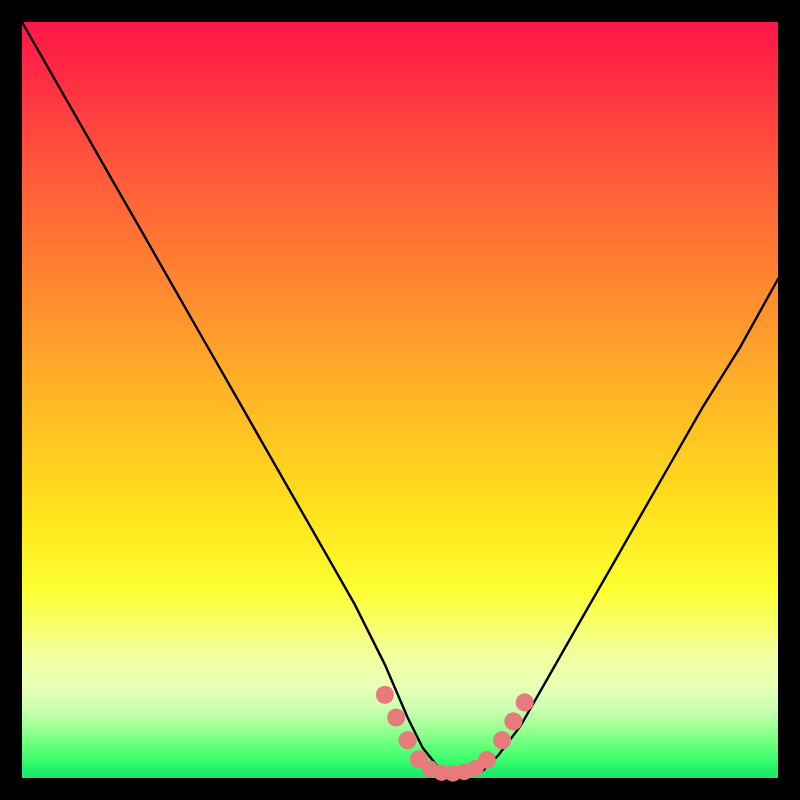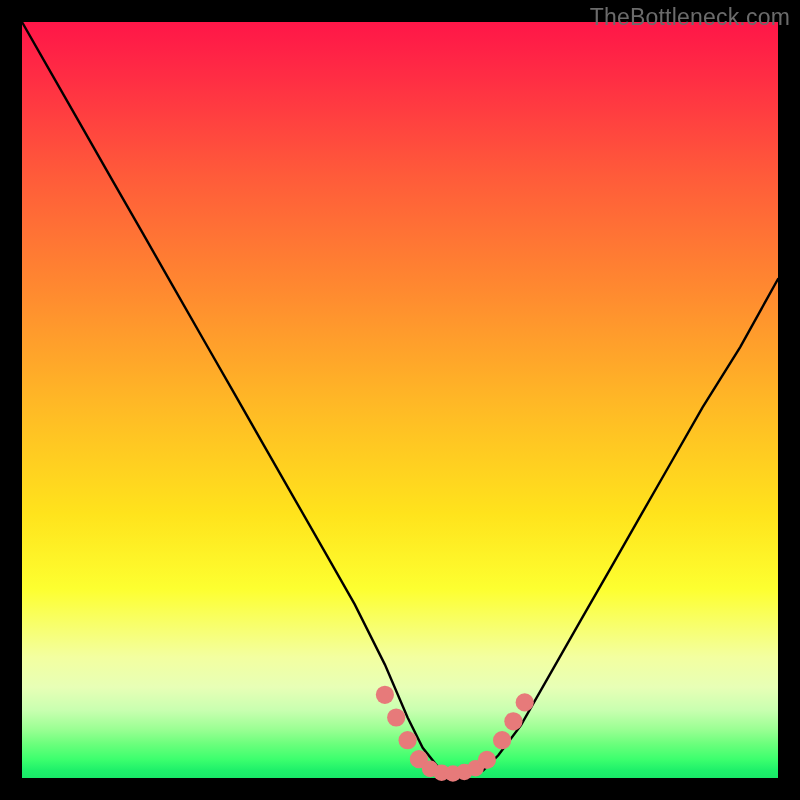--- a/index.html
+++ b/index.html
@@ -80,14 +80,13 @@
           <circle cx="430.9" cy="751.5" r="8.3" fill="#e77a7a" stroke="#d86e6e" stroke-width="0"></circle>
           <circle cx="442.3" cy="750.0" r="8.3" fill="#e77a7a" stroke="#d86e6e" stroke-width="0"></circle>
           <circle cx="453.6" cy="746.2" r="8.3" fill="#e77a7a" stroke="#d86e6e" stroke-width="0"></circle>
           <circle cx="464.9" cy="737.9" r="9.1" fill="#e77a7a" stroke="#d86e6e" stroke-width="0"></circle>
           <circle cx="480.1" cy="718.2" r="9.1" fill="#e77a7a" stroke="#d86e6e" stroke-width="0"></circle>
           <circle cx="491.4" cy="699.3" r="9.1" fill="#e77a7a" stroke="#d86e6e" stroke-width="0"></circle>
           <circle cx="502.7" cy="680.4" r="9.1" fill="#e77a7a" stroke="#d86e6e" stroke-width="0"></circle>
         </g>
     </svg>
   </div>
-  <div class="watermark">TheBottleneck.com</div>
 </div>
 
 </body></html>

